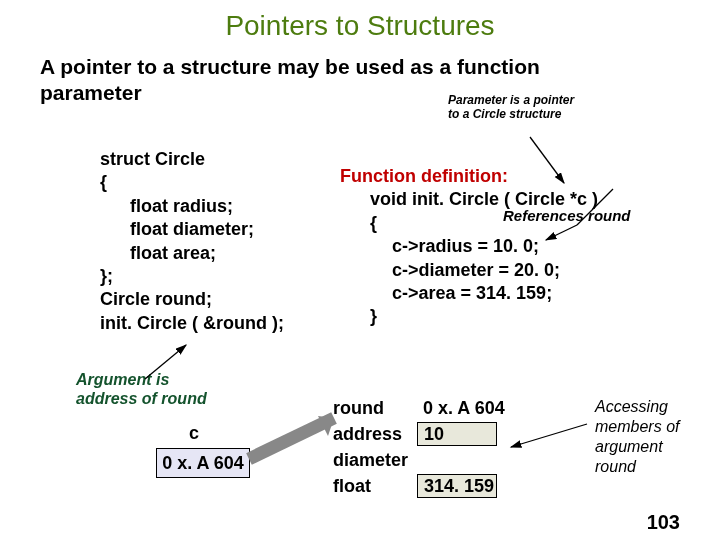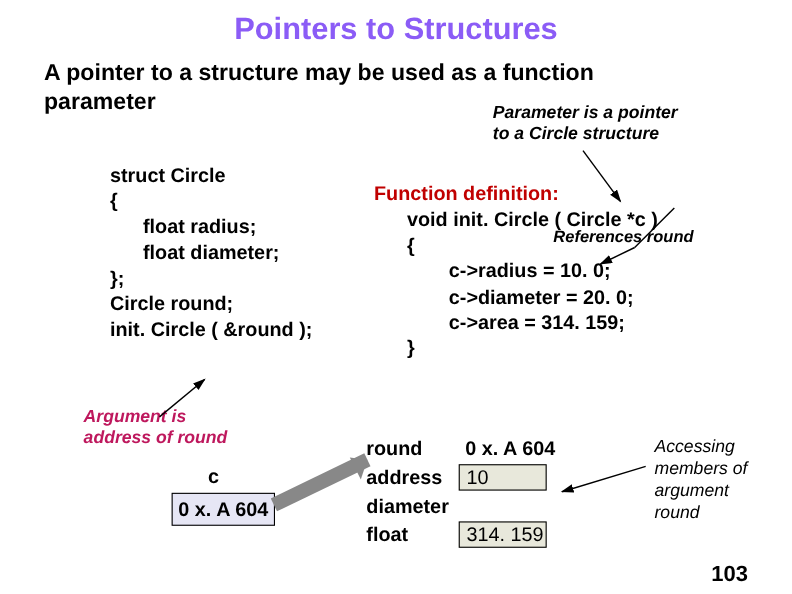--- a/index.html
+++ b/index.html
@@ -14,36 +14,36 @@
   }
   .slide {
     width: 720px;
     height: 540px;
     position: relative;
     padding: 10px 40px 0 40px;
     box-sizing: border-box;
   }
   .title {
     text-align: center;
-    color: #8b5cf6;
+    color: #4d7c0f;
     font-size: 28px;
-    font-weight: bold;
+    font-weight: normal;
     margin: 0 0 12px 0;
   }
   .intro {
     font-size: 21px;
     font-weight: bold;
     color: #000;
     line-height: 1.25;
   }
   .note-param {
     position: absolute;
     top: 93px;
     left: 448px;
-    font-size: 16px;
+    font-size: 12px;
     font-weight: bold;
     font-style: italic;
     color: #000;
     line-height: 1.2;
   }
   .note-param .line2 { display: block; }
   .struct-code {
     position: absolute;
     top: 148px;
     left: 100px;
@@ -57,38 +57,38 @@
     position: absolute;
     top: 165px;
     left: 340px;
     font-size: 18px;
     font-weight: bold;
     color: #c00000;
     line-height: 1.3;
   }
   .func-block .black { color: #000; }
   .func-block .indent { margin-left: 30px; }
-  .func-block .indent2 { margin-left: 68px; }
+  .func-block .indent2 { margin-left: 52px; }
   .note-ref {
     position: absolute;
     top: 207px;
     left: 503px;
     font-size: 15px;
     font-weight: bold;
     font-style: italic;
     color: #000;
   }
   .note-arg {
     position: absolute;
     top: 370px;
     left: 76px;
     font-size: 16px;
     font-weight: bold;
     font-style: italic;
-    color: #be185d;
+    color: #14532d;
     line-height: 1.2;
   }
   .c-label {
     position: absolute;
     top: 423px;
     left: 189px;
     font-size: 18px;
     font-weight: bold;
     color: #000;
   }
@@ -126,21 +126,21 @@
     font-size: 18px;
     font-weight: bold;
     color: #000;
   }
   .mem-cell {
     width: 80px;
     height: 24px;
     border: 1px solid #000;
     background: #e8e8db;
     font-size: 18px;
-    font-weight: normal;
+    font-weight: bold;
     color: #000;
     padding-left: 6px;
     box-sizing: border-box;
     line-height: 22px;
   }
   .note-access {
     position: absolute;
     top: 397px;
     left: 595px;
     font-size: 16px;
@@ -180,20 +180,21 @@
   <div class="note-param">
     <span>Parameter is a pointer</span>
     <span class="line2">to a Circle structure</span>
   </div>
 
   <div class="struct-code">
     <div>struct Circle</div>
     <div>{</div>
     <div class="indent">float radius;</div>
     <div class="indent">float diameter;</div>
+    <div class="indent">float area;</div>
     <div>};</div>
     <div>Circle round;</div>
     <div>init. Circle ( &amp;round );</div>
   </div>
 
   <div class="func-block">
     <div>Function definition:</div>
     <div class="indent black">void init. Circle ( Circle *c )</div>
     <div class="indent black">{</div>
     <div class="indent2 black">c-&gt;radius = 10. 0;</div>

